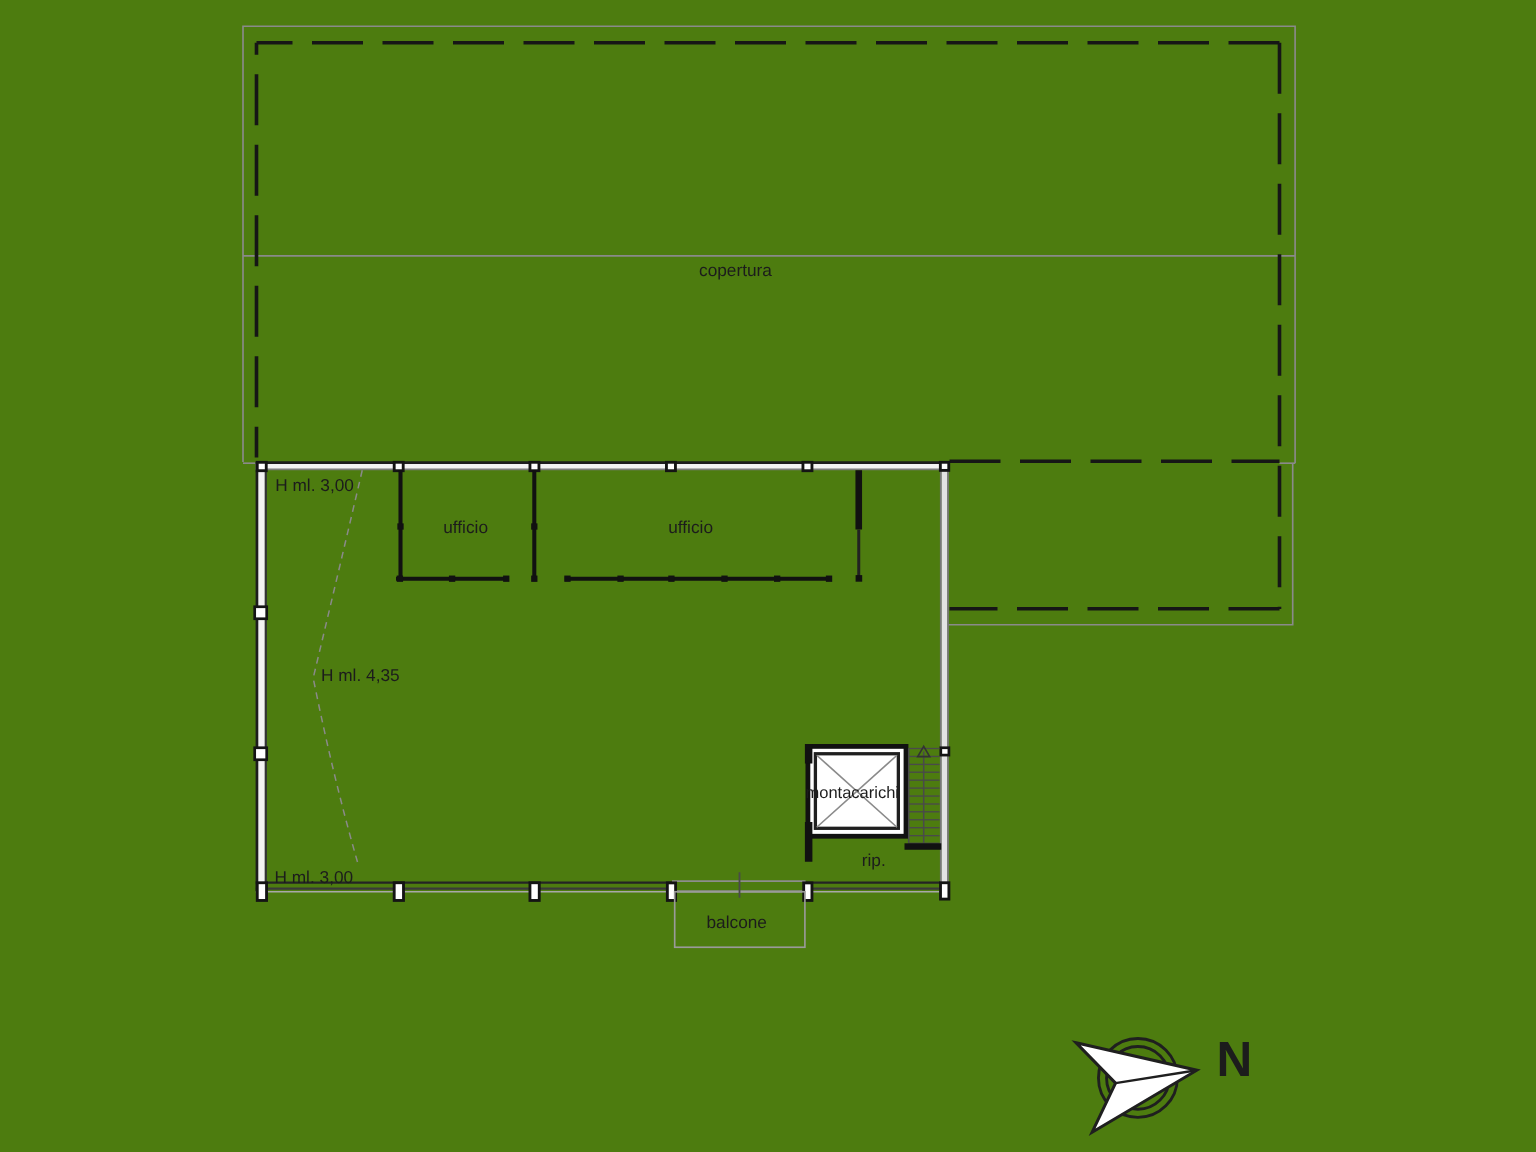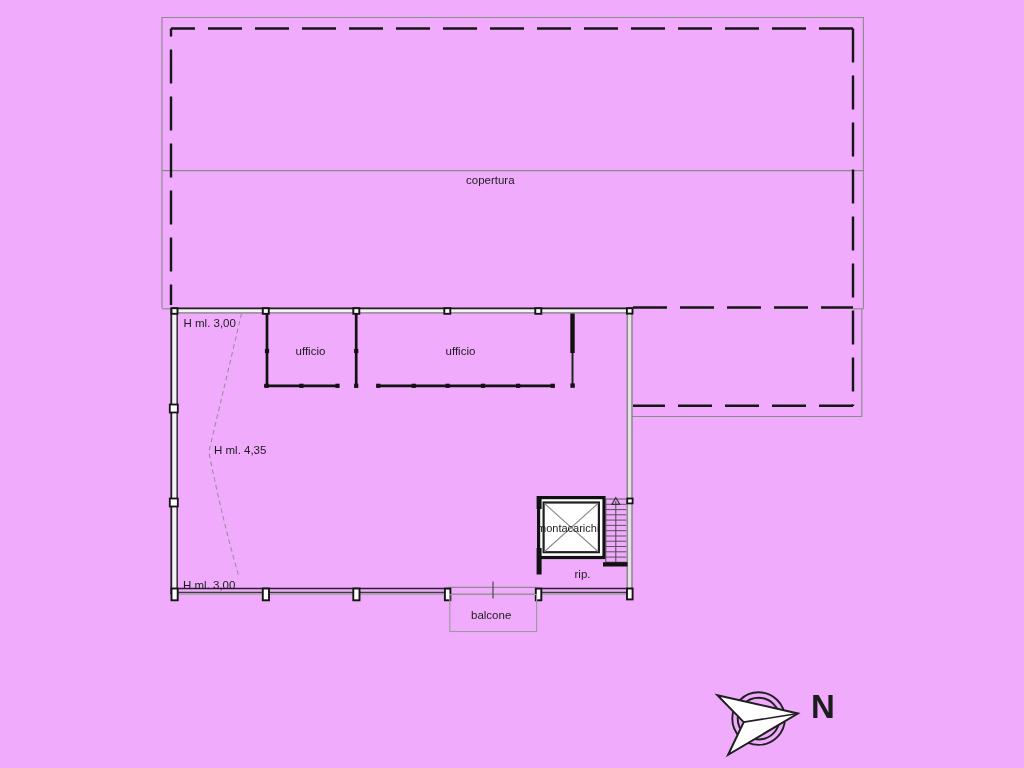--- a/index.html
+++ b/index.html
@@ -1,16 +1,16 @@
 <!DOCTYPE html>
 <html><head>
 <meta charset="utf-8">
 <style>
   html,body{margin:0;padding:0;background:#ffffff;}
-  .page{position:relative;width:1024px;height:768px;background:#f0abfc;overflow:hidden;}
+  .page{position:relative;width:1024px;height:768px;background:#4d7c0f;overflow:hidden;}
   svg{position:absolute;left:0;top:0;}
   text{font-family:"Liberation Sans", sans-serif;fill:#1c1c1c;}
 </style>
 </head>
 <body>
 <div class="page">
 <svg width="1024" height="768" viewBox="0 0 1024 768">
 
 <g stroke="#8a8a8a" stroke-width="1.1" fill="none">
   <path d="M162,308 V17.5 H863.4 V308.8 M861.8,308.8 V416.5 H632"></path>

